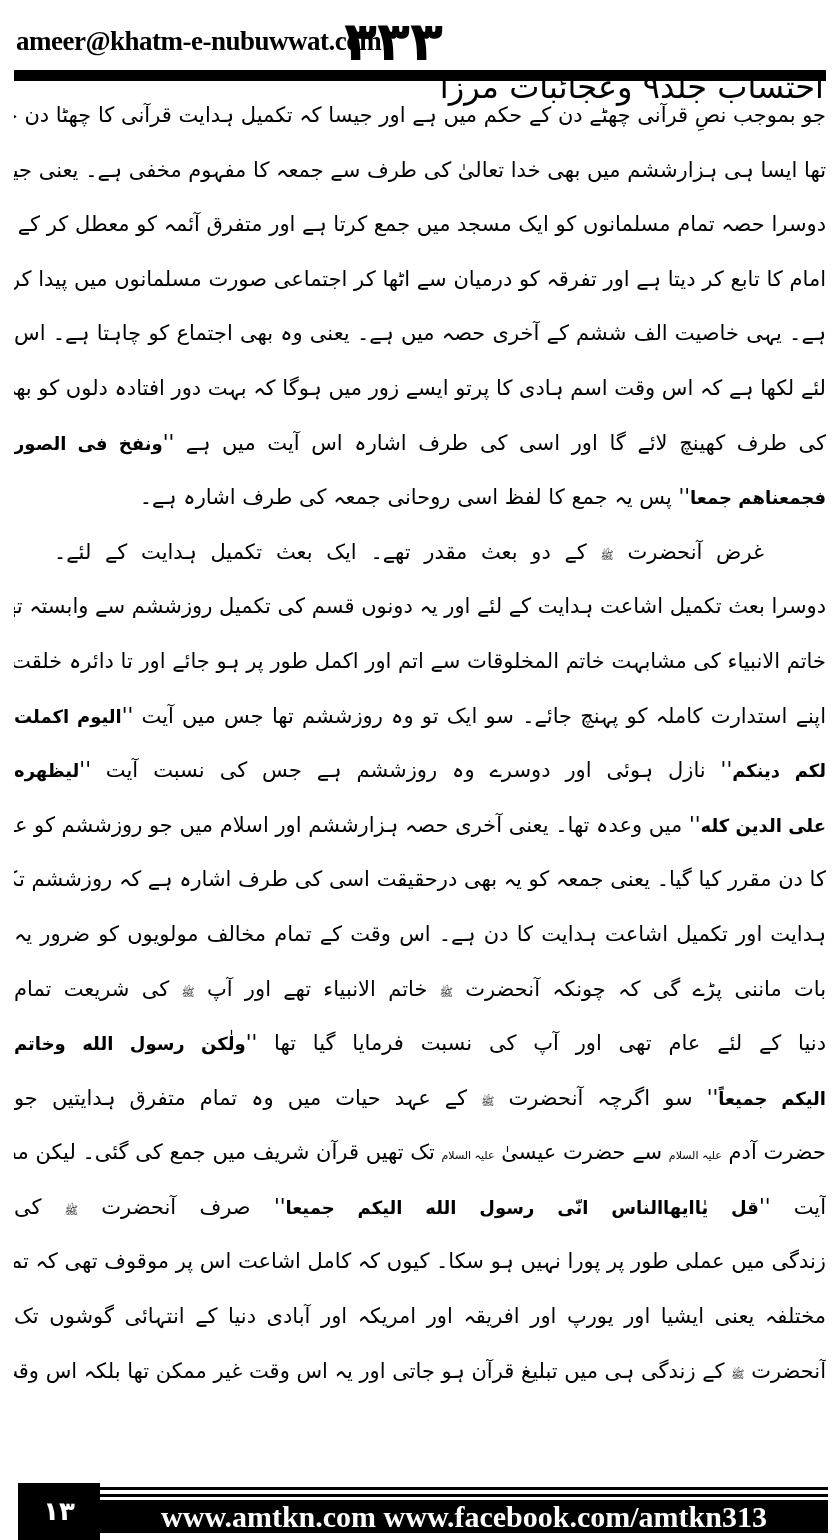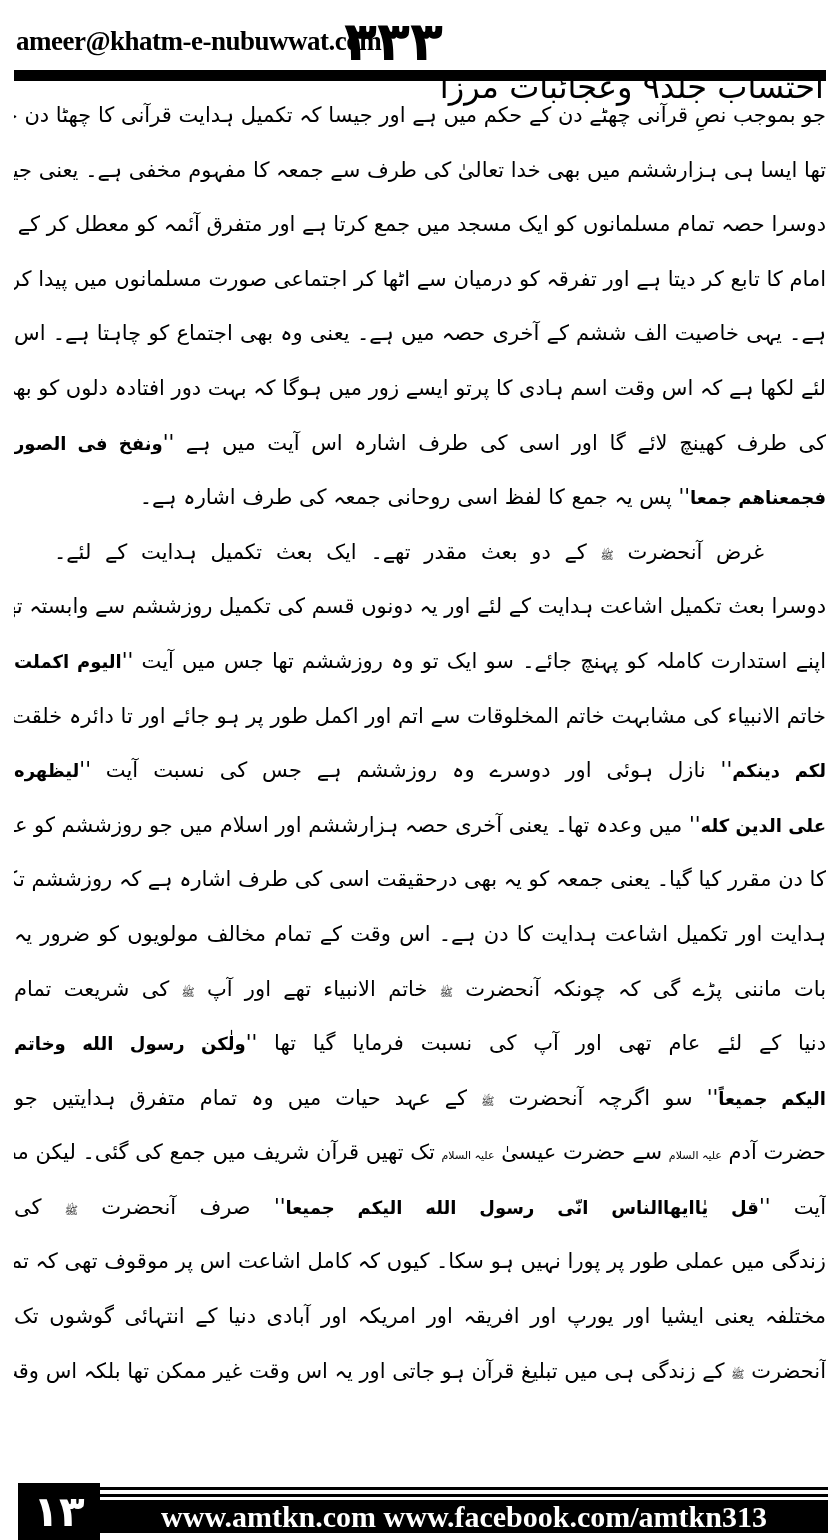--- a/index.html
+++ b/index.html
@@ -38,21 +38,21 @@
     text-align:justify; text-align-last:justify;
   }
   .line.last  { text-align-last:right; }
   .line.indent{ padding-right:62px;margin-left:40px; }
   .seg-b  { font-weight:bold; font-size:18px; }
   .seg-sm { font-size:11px; }
   
   .ftr-pagebox {
     position:absolute; left:18px; top:1483px; width:82px; height:57px;
     background:#000; color:#fff; text-align:center; line-height:57px;
-    font-weight:bold; font-size:42px; direction:rtl;
+    font-weight:bold; font-size:26px; direction:rtl;
   }
   .ftr-rule1 { position:absolute; left:100px; right:12px; top:1487px; height:3px; background:#000; }
   .ftr-rule2 { position:absolute; left:100px; right:12px; top:1494px; height:3px; background:#000; }
   .ftr-bar {
     position:absolute; left:100px; right:12px; top:1500px; height:33px;
     background:#000; color:#fff; text-align:center; line-height:33px;
     font-family:"Liberation Serif", serif; font-weight:bold; font-size:30px;
     direction:ltr;
   }
 </style>
@@ -73,22 +73,22 @@
       <div class="line"><span>جو بموجب نصِ قرآنی چھٹے دن کے حکم میں ہے اور جیسا کہ تکمیل ہدایت قرآنی کا چھٹا دن جمعہ</span></div>
       <div class="line"><span>تھا ایسا ہی ہزارششم میں بھی خدا تعالیٰ کی طرف سے جمعہ کا مفہوم مخفی ہے۔ یعنی جیسا کہ جمعہ کا</span></div>
       <div class="line"><span>دوسرا حصہ تمام مسلمانوں کو ایک مسجد میں جمع کرتا ہے اور متفرق آئمہ کو معطل کر کے ایک ہی</span></div>
       <div class="line"><span>امام کا تابع کر دیتا ہے اور تفرقہ کو درمیان سے اٹھا کر اجتماعی صورت مسلمانوں میں پیدا کر دیتا</span></div>
       <div class="line"><span>ہے۔ یہی خاصیت الف ششم کے آخری حصہ میں ہے۔ یعنی وہ بھی اجتماع کو چاہتا ہے۔ اس</span></div>
       <div class="line"><span>لئے لکھا ہے کہ اس وقت اسم ہادی کا پرتو ایسے زور میں ہوگا کہ بہت دور افتادہ دلوں کو بھی خدا</span></div>
       <div class="line"><span>کی طرف کھینچ لائے گا اور اسی کی طرف اشارہ اس آیت میں ہے ''</span><span class="seg-b">ونفخ فی الصور</span></div>
       <div class="line last"><span class="seg-b">فجمعناهم جمعا</span><span>'' پس یہ جمع کا لفظ اسی روحانی جمعہ کی طرف اشارہ ہے۔</span></div>
       <div class="line indent"><span>غرض آنحضرت </span><span class="seg-sm">ﷺ</span><span> کے دو بعث مقدر تھے۔ ایک بعث تکمیل ہدایت کے لئے۔</span></div>
       <div class="line"><span>دوسرا بعث تکمیل اشاعت ہدایت کے لئے اور یہ دونوں قسم کی تکمیل روزششم سے وابستہ تھی تا</span></div>
+      <div class="line"><span>خاتم الانبیاء کی مشابہت خاتم المخلوقات سے اتم اور اکمل طور پر ہو جائے اور تا دائرہ خلقت</span></div>
       <div class="line"><span>اپنے استدارت کاملہ کو پہنچ جائے۔ سو ایک تو وہ روزششم تھا جس میں آیت ''</span><span class="seg-b">الیوم اکملت</span></div>
-      <div class="line"><span>خاتم الانبیاء کی مشابہت خاتم المخلوقات سے اتم اور اکمل طور پر ہو جائے اور تا دائرہ خلقت</span></div>
       <div class="line"><span class="seg-b">لکم دینکم</span><span>'' نازل ہوئی اور دوسرے وہ روزششم ہے جس کی نسبت آیت ''</span><span class="seg-b">لیظهره</span></div>
       <div class="line"><span class="seg-b">علی الدین کله</span><span>'' میں وعدہ تھا۔ یعنی آخری حصہ ہزارششم اور اسلام میں جو روزششم کو عید</span></div>
       <div class="line"><span>کا دن مقرر کیا گیا۔ یعنی جمعہ کو یہ بھی درحقیقت اسی کی طرف اشارہ ہے کہ روزششم تکمیل</span></div>
       <div class="line"><span>ہدایت اور تکمیل اشاعت ہدایت کا دن ہے۔ اس وقت کے تمام مخالف مولویوں کو ضرور یہ</span></div>
       <div class="line"><span>بات ماننی پڑے گی کہ چونکہ آنحضرت </span><span class="seg-sm">ﷺ</span><span> خاتم الانبیاء تھے اور آپ </span><span class="seg-sm">ﷺ</span><span> کی شریعت تمام</span></div>
       <div class="line"><span>دنیا کے لئے عام تھی اور آپ کی نسبت فرمایا گیا تھا ''</span><span class="seg-b">ولٰکن رسول الله وخاتم</span></div>
       <div class="line"><span class="seg-b">الیکم جمیعاً</span><span>'' سو اگرچہ آنحضرت </span><span class="seg-sm">ﷺ</span><span> کے عہد حیات میں وہ تمام متفرق ہدایتیں جو</span></div>
       <div class="line"><span>حضرت آدم </span><span class="seg-sm">علیہ السلام</span><span> سے حضرت عیسیٰ </span><span class="seg-sm">علیہ السلام</span><span> تک تھیں قرآن شریف میں جمع کی گئی۔ لیکن مضمون</span></div>
       <div class="line"><span>آیت ''</span><span class="seg-b">قل یٰاایهاالناس انّی رسول الله الیکم جمیعا</span><span>'' صرف آنحضرت </span><span class="seg-sm">ﷺ</span><span> کی</span></div>
       <div class="line"><span>زندگی میں عملی طور پر پورا نہیں ہو سکا۔ کیوں کہ کامل اشاعت اس پر موقوف تھی کہ تمام ممالک</span></div>

